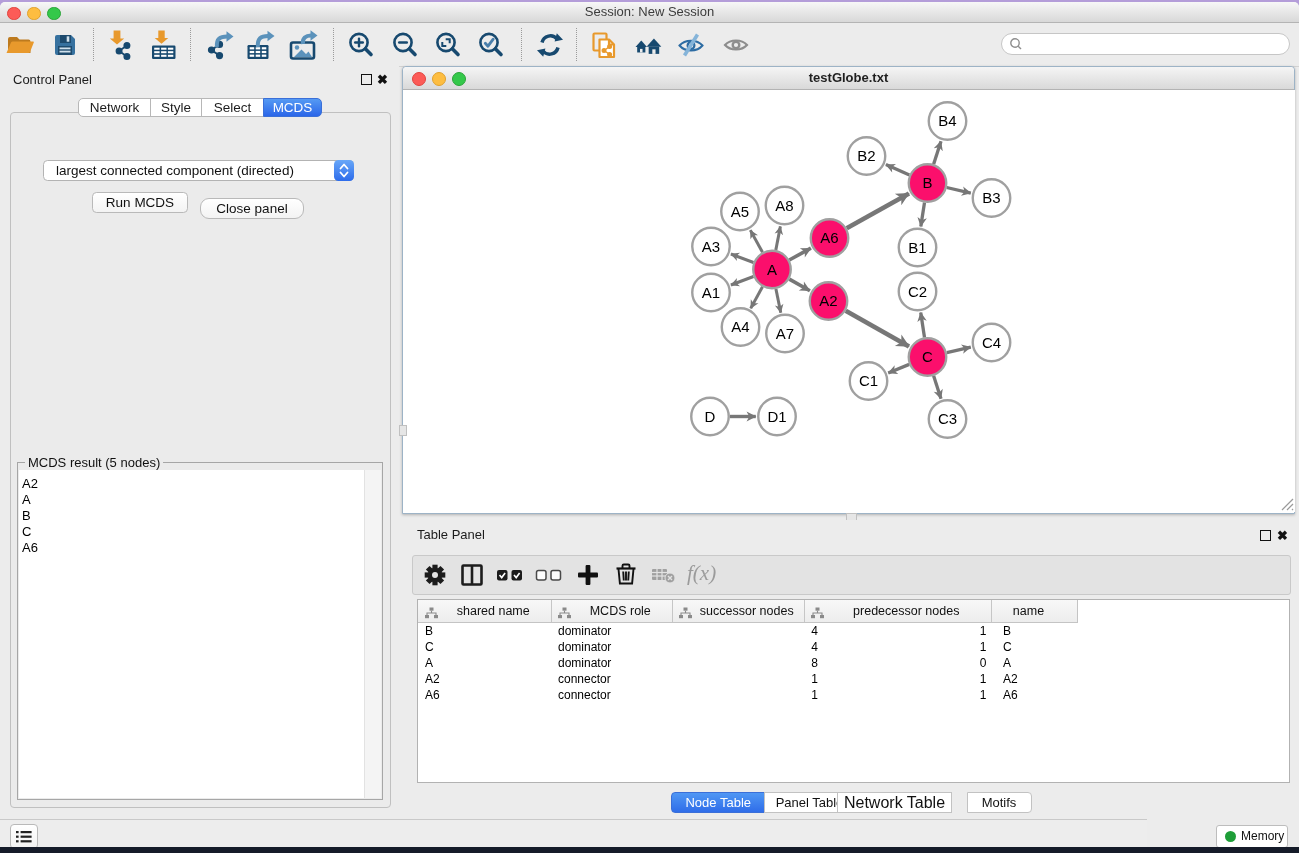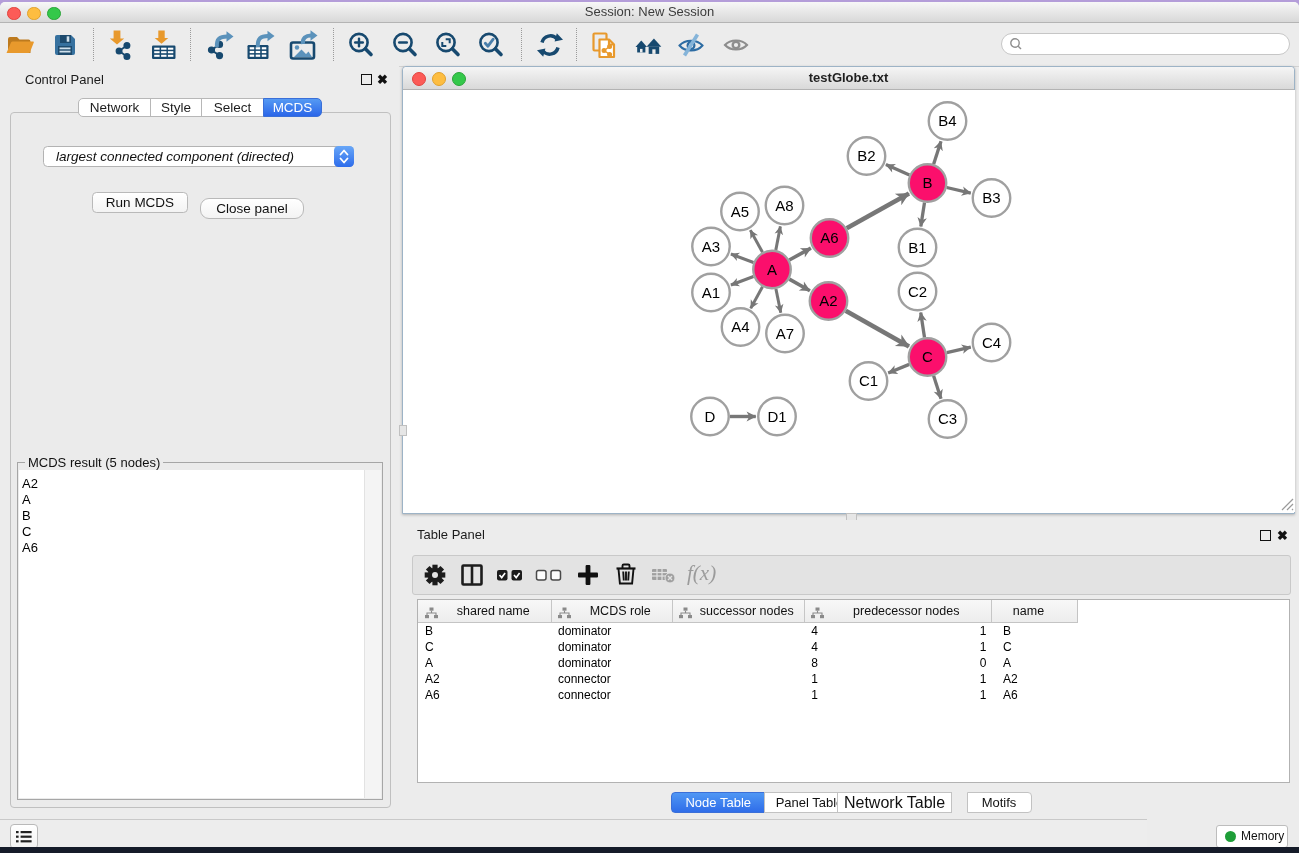--- a/index.html
+++ b/index.html
@@ -19,30 +19,30 @@
   text-align:center;font-size:13px;color:#3c3c3c;}
 
 #toolbar{position:absolute;left:0;top:21px;width:1299px;height:43px;background:#ececec;
   border-bottom:1px solid #d2d2d2;}
 .tbi{position:absolute;top:7px;width:30px;height:30px;}
 .tbsep{position:absolute;top:5px;height:33px;width:0;border-left:1.6px dotted #9a9a9a;}
 #search{position:absolute;left:1001px;top:10px;width:287px;height:20px;background:#fff;
   border:1px solid #c6c6c6;border-radius:11px;}
 
 #cpanel{position:absolute;left:0;top:64px;width:399px;height:753px;background:#ececec;}
-#cpanel .ph{position:absolute;left:13px;top:6px;font-size:13px;color:#1c1c1c;margin-left:12px;}
+#cpanel .ph{position:absolute;left:13px;top:6px;font-size:13px;color:#1c1c1c;}
 .sqico{position:absolute;width:8.5px;height:8.5px;border:1.6px solid #111;background:transparent;}
 .xico{position:absolute;font-size:13px;font-weight:700;color:#111;line-height:10px;}
 .cptab{position:absolute;top:32px;height:17px;background:#fff;border:1px solid #b7b7b7;
   font-size:13.5px;color:#1d1d1d;text-align:center;line-height:17px;}
 #tabbox{position:absolute;left:10px;top:46px;width:379px;height:694px;
   border:1px solid #c0c0c0;border-radius:4px;background:#ebebeb;}
 #optlabel{position:absolute;left:0;top:71px;width:399px;text-align:center;font-size:13.5px;color:#111;}
-#dropdown{position:absolute;left:43px;top:80px;width:309px;height:19px;background:#fff;
-  border:1px solid #b3b3b3;border-radius:4.5px;font-style:italic;}
+#dropdown{position:absolute;left:43px;top:94px;width:309px;height:19px;background:#fff;
+  border:1px solid #b3b3b3;border-radius:4.5px;}
 #dropdown .txt{position:absolute;left:12px;top:0;line-height:19px;font-size:13.5px;color:#111;}
 #dropstep{position:absolute;right:-1px;top:-1px;width:20px;height:21px;border-radius:4.5px;
   background:linear-gradient(#68a7f8,#2d6ceb);}
 .btn{position:absolute;height:19px;background:linear-gradient(#ffffff,#f3f3f3);
   border:1px solid #b9b9b9;border-radius:4.5px;font-size:13.5px;color:#111;
   text-align:center;line-height:19px;}
 #fieldset{position:absolute;left:17px;top:396px;width:364px;height:336px;border:1px solid #a6a6a6;}
 #fieldlegend{position:absolute;left:7px;top:-8px;background:#ebebeb;padding:0 3px;font-size:13px;color:#111;}
 #mcdslist{position:absolute;left:1px;top:7px;right:1px;bottom:1px;background:#fff;font-size:13px;color:#000;}
 #mcdslist .it{position:absolute;left:3px;height:16px;line-height:16px;}

